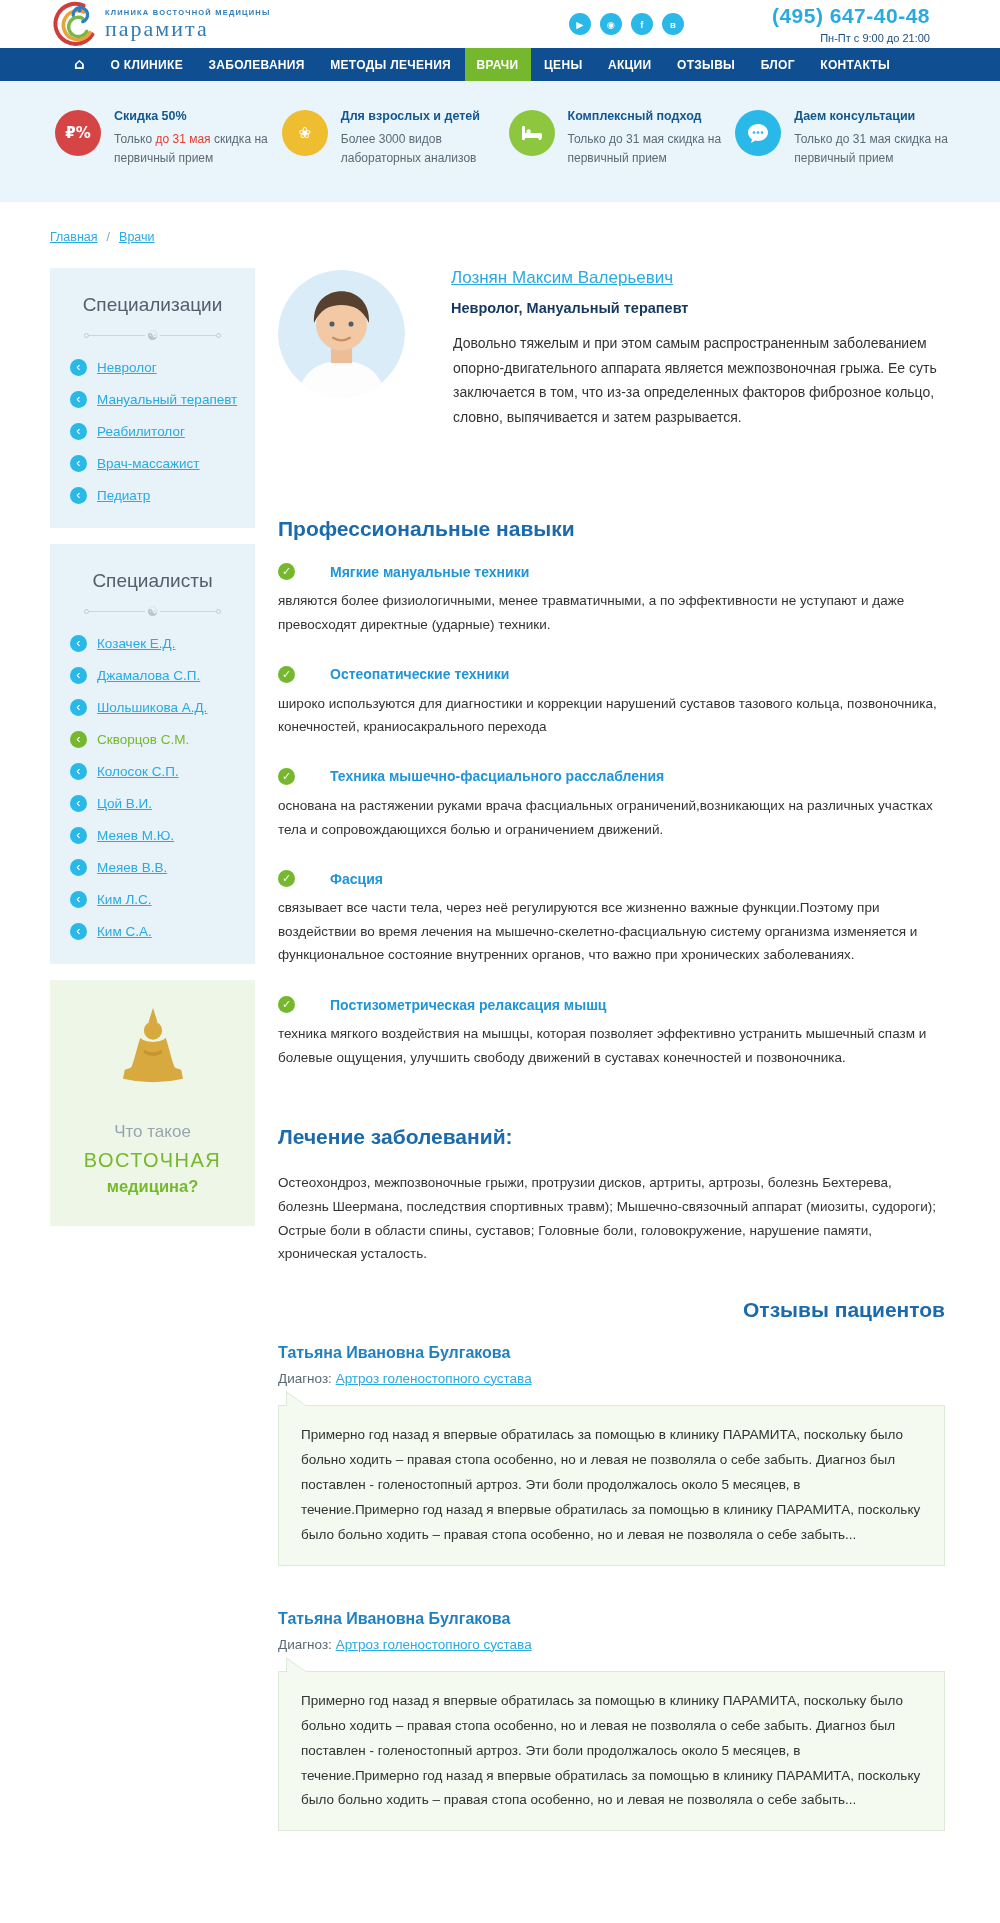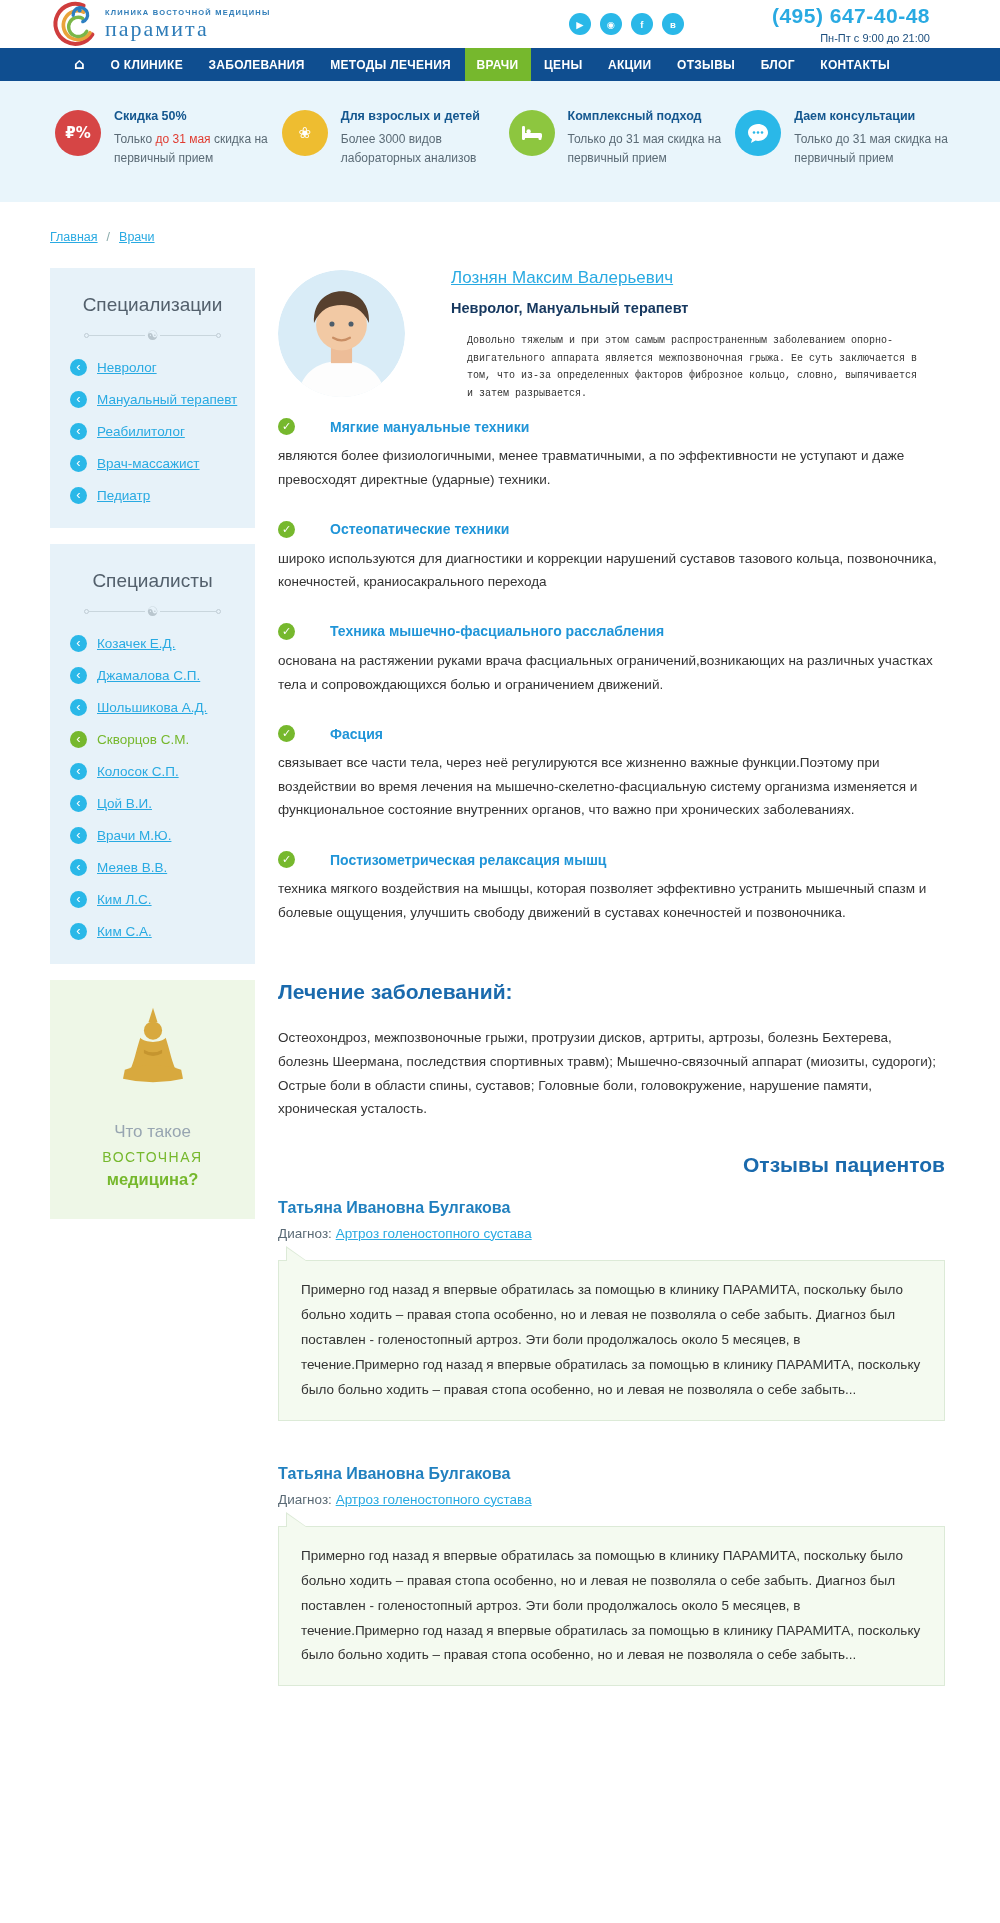--- a/index.html
+++ b/index.html
@@ -57,31 +57,31 @@
   .divider .yy { color:#b9c6ce; font-size:13px; padding:0 2px; font-family:"DejaVu Sans",sans-serif; }
   .side-item { display:flex; align-items:center; gap:10px; margin:15px 0 0 6px; }
   .ci { width:17px; height:17px; flex:none; border-radius:50%; background:var(--benefit-cyan,#2ab8e8); color:#fff;
         display:flex; align-items:center; justify-content:center; font-size:13px; line-height:1; padding-bottom:2px; }
   .side-item a { color:var(--accent-cyan,#29aae2); font-size:13.5px; text-decoration:underline; }
   .side-item.active .ci { background:var(--active-green,#76b82d); }
   .side-item.active a { color:var(--active-green,#76b82d); text-decoration:none; }
   .promo { background:var(--promo-bg,#eef7e7); text-align:center; padding:26px 8px 30px; }
   .promo svg { display:block; margin:0 auto 16px; }
   .promo-l1 { font-size:17px; color:#97a5b1; margin-bottom:7px; }
-  .promo-l2 { font-size:14px; color:var(--active-green,#76b82d); letter-spacing:1.5px; margin-bottom:5px; }
+  .promo-l2 { font-size:20px; color:var(--active-green,#76b82d); letter-spacing:1.5px; margin-bottom:5px; }
   .promo-l3 { font-size:16.5px; font-weight:bold; color:var(--active-green,#76b82d); }
 
   
   .content { flex:1; margin-left:23px; }
   .profile { display:flex; }
   .photo { width:127px; height:127px; border-radius:50%; overflow:hidden; flex:none; margin-top:2px; }
   .profile-info { margin-left:46px; max-width:492px; }
   .doc-name { color:var(--accent-cyan,#29aae2); font-size:17px; text-decoration:underline; }
   .doc-spec { font-size:14.5px; font-weight:bold; color:#16385f; margin:12px 0 15px; }
-  .doc-intro { font-size:10px; line-height:1.75; margin:16px;font-family:Liberation Mono, monospace; }
+  .doc-intro { font-size:14px; line-height:1.75; margin:2px; }
   .section-h { font-size:21px; font-weight:bold; color:var(--heading-blue,#1a6aad); margin:0 0 22px; }
   .sec-skills { margin-top:86px; }
   .sec-treat { margin-top:56px; }
   .sec-reviews { margin-top:32px;text-align:right; }
   .skill { margin-bottom:29px; }
   .skill-head { display:flex; align-items:center; gap:11px; margin-bottom:9px; }
   .check { width:17px; height:17px; flex:none; border-radius:50%; background:var(--active-green,#76b82d); color:#fff;
            display:flex; align-items:center; justify-content:center; font-size:11px; font-weight:bold; }
   .skill-name { color:var(--skill-blue,#2095d8); font-size:14px; font-weight:bold;padding-left:24px; }
   .skill p, .treat-text { margin:0; font-size:13.5px; line-height:1.75; }
@@ -262,21 +262,21 @@
         <div class="side-item">
           <span class="ci">‹</span>
           <a>Колосок С.П.</a>
         </div>
         <div class="side-item">
           <span class="ci">‹</span>
           <a>Цой В.И.</a>
         </div>
         <div class="side-item">
           <span class="ci">‹</span>
-          <a>Врачи М.Ю.</a>
+          <a>Меяев М.Ю.</a>
         </div>
         <div class="side-item">
           <span class="ci">‹</span>
           <a>Меяев В.В.</a>
         </div>
         <div class="side-item">
           <span class="ci">‹</span>
           <a>Ким Л.С.</a>
         </div>
         <div class="side-item">
@@ -317,20 +317,21 @@
             <path d="M52,64 Q60,69 68,64" stroke="#c98e64" stroke-width="2" fill="none" stroke-linecap="round"></path>
           </svg>
         </div>
         <div class="profile-info">
           <a class="doc-name">Лознян Максим Валерьевич</a>
           <div class="doc-spec">Невролог, Мануальный терапевт</div>
           <p class="doc-intro">Довольно тяжелым и при этом самым распространенным заболеванием опорно-двигательного аппарата является межпозвоночная грыжа. Ее суть заключается в том, что из-за определенных факторов фиброзное кольцо, словно, выпячивается и затем разрывается.</p>
         </div>
       </div>
 
+      <h2 class="section-h sec-skills">Профессиональные навыки</h2>
 
       <div class="skill">
         <div class="skill-head">
           <span class="check">✓</span>
           <span class="skill-name">Мягкие мануальные техники</span>
         </div>
         <p>являются более физиологичными, менее травматичными, а по эффективности не уступают и даже превосходят директные (ударные) техники.</p>
       </div>
       <div class="skill">
         <div class="skill-head">

